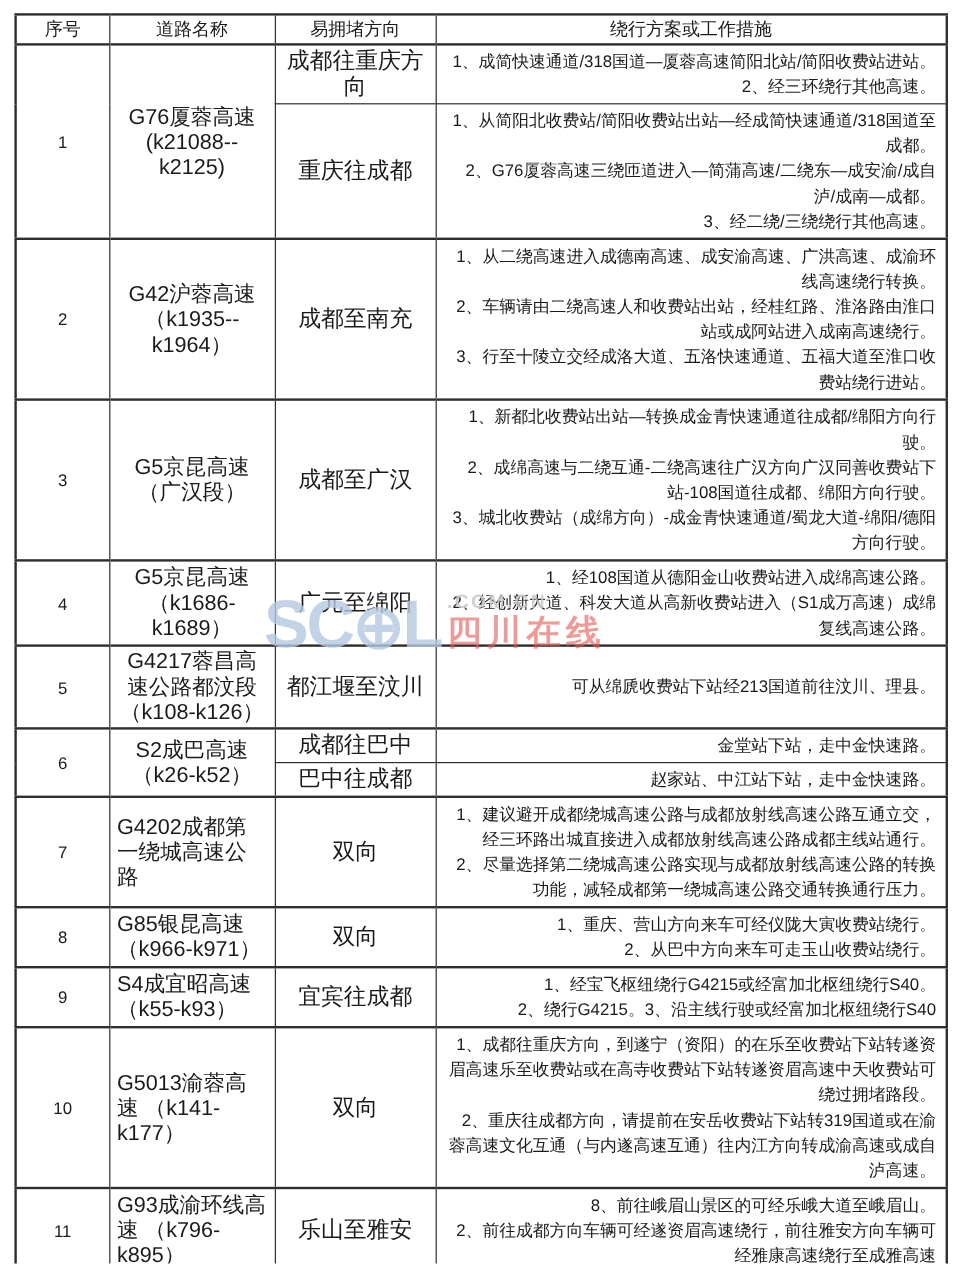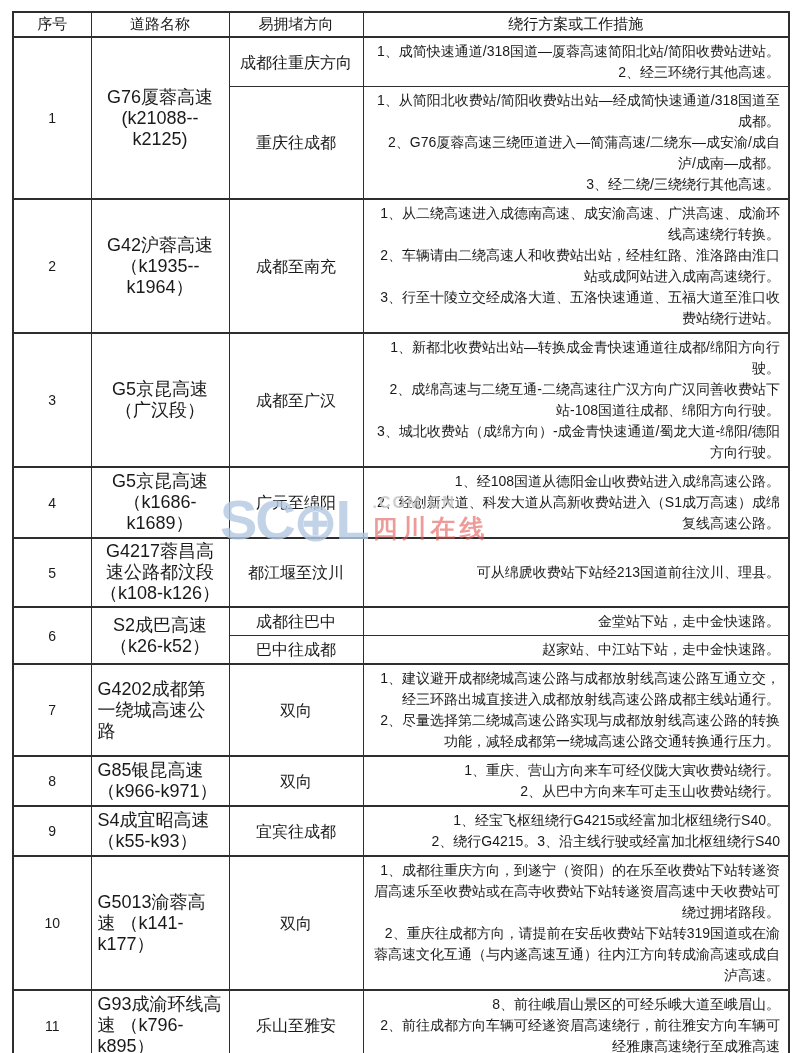--- a/index.html
+++ b/index.html
@@ -25,21 +25,21 @@
   tr.main-row > th, tr.main-row > td { border-top:2px solid var(--line); }
   td.no {
     text-align:center; vertical-align:middle; font-size:14px; padding:2px;
   }
   td.road {
     vertical-align:middle; font-size:18px; line-height:21px; padding:2px 6px;
   }
   td.road.center { text-align:center; }
   td.road.left   { text-align:left;margin-left:41px; }
   td.dir {
-    text-align:center; vertical-align:middle; font-size:16px;
+    text-align:center; vertical-align:middle; font-size:19px;
     line-height:21px; padding:2px 4px;
   }
   td.measures {
     vertical-align:middle; font-size:14px; line-height:21px;
     padding:3px 8px; text-align:right;
   }
   .measure-line { margin:0; }
   
   .watermark {
     position:absolute; left:220px; top:490px; display:flex; align-items:flex-start;
@@ -52,21 +52,21 @@
   .wm-globe {
     display:inline-block; font-size:52px; vertical-align:baseline;
     transform:translateY(1px);
   }
   .wm-right { display:flex; flex-direction:column; margin-left:5px; padding-top:4px; }
   .wm-domain {
     font-size:16px; line-height:18px; font-weight:bold; letter-spacing:2px;
     color:var(--wm-gray); opacity:0.85;
   }
   .wm-name {
-    font-size:25px; line-height:33px; font-weight:bold; letter-spacing:4px;
+    font-size:29px; line-height:33px; font-weight:bold; letter-spacing:4px;
     color:var(--wm-red); opacity:0.6;
   }
 </style>
 </head>
 <body>
 
 <table class="grid">
   <colgroup>
     <col class="c-no">
       <col class="c-road">

